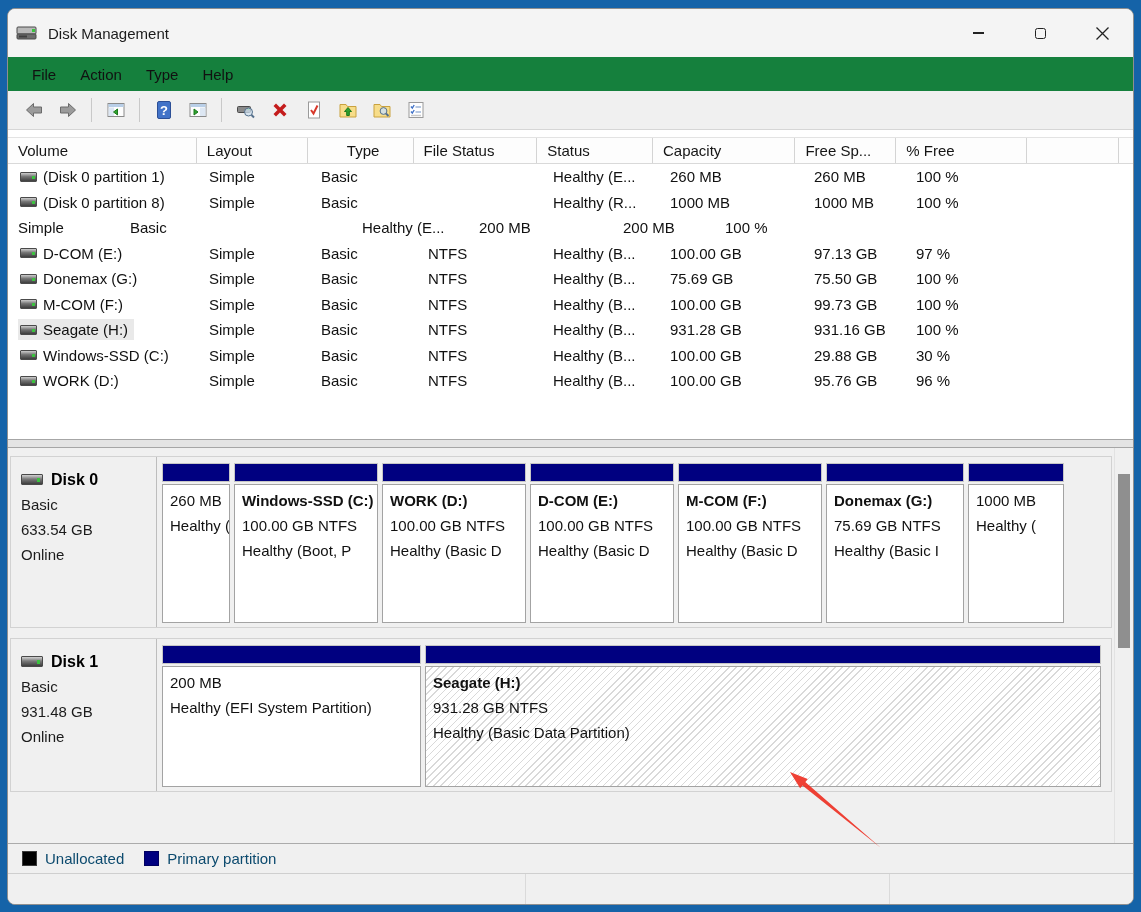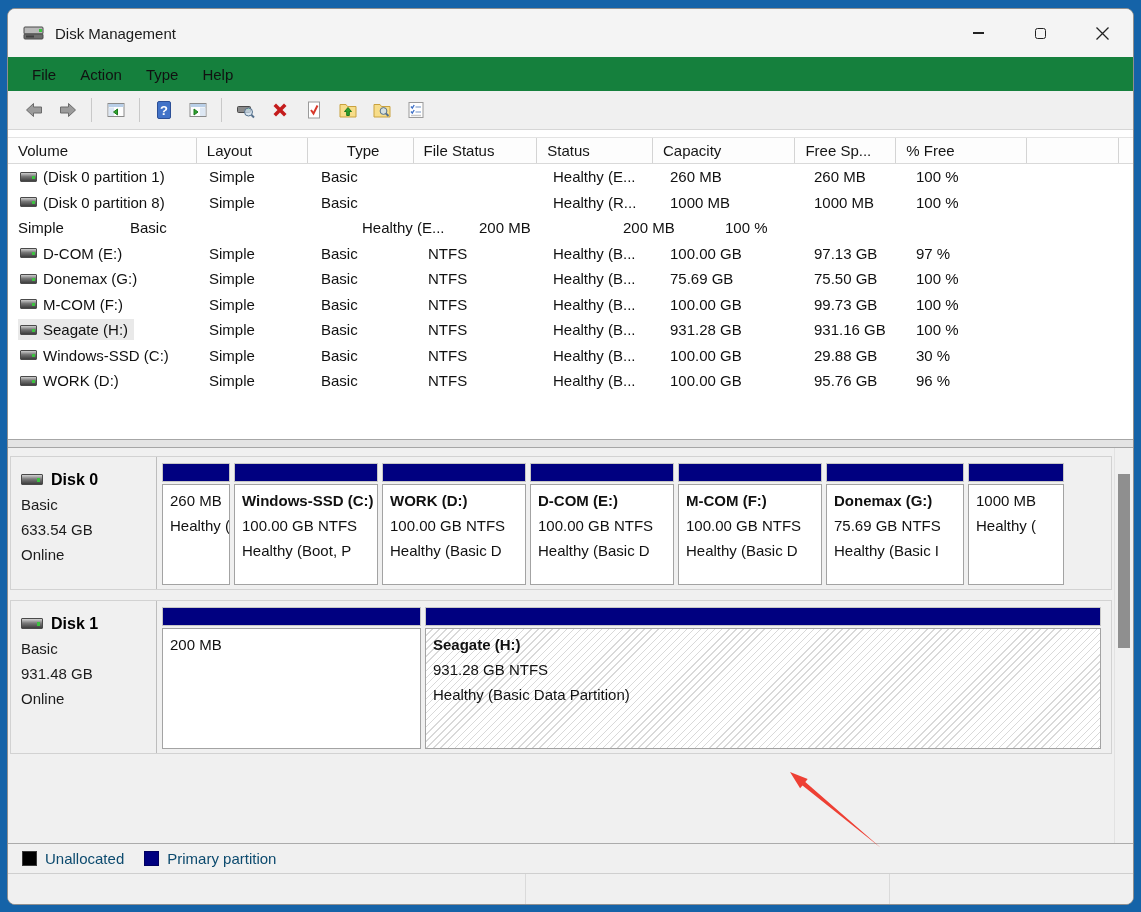--- a/index.html
+++ b/index.html
@@ -6,21 +6,21 @@
   html,body { width:1141px; height:912px; overflow:hidden; }
   body { font-family:"Liberation Sans","DejaVu Sans",sans-serif; background:#1563a8; position:relative; color:#111; }
 
   .window{
     position:absolute; left:7px; top:8px; width:1127px; height:897px;
     background:#f0f0f0; border:1px solid #8f8f8f; border-radius:8px;
     display:flex; flex-direction:column; overflow:hidden;
   }
 
   
-  .titlebar{ height:48px; background:#f4f4f4; display:flex; align-items:center; padding-left:15px; flex:0 0 auto; }
+  .titlebar{ height:48px; background:#f4f4f4; display:flex; align-items:center; padding-left:8px; flex:0 0 auto; }
   .app-icon{ display:inline-flex; margin-right:10px; }
   .title{ font-size:15px; color:#1b1b1b; }
   .win-controls{ margin-left:auto; display:flex; height:100%; }
   .wc{ width:62px; height:100%; display:flex; align-items:center; justify-content:center; cursor:default; }
   .glyph-min{ width:11px; height:1.5px; background:#222; display:block; }
   .glyph-max{ width:11px; height:11px; border:1.2px solid #222; border-radius:2.5px; display:block; background:transparent; }
 
   
   .menubar{ height:34px; display:flex; align-items:center; padding-left:12px; background:#15803d; flex:0 0 auto; }
   .menu-item{ font-size:15px; padding:4px 12px; color:#111; }
@@ -44,21 +44,21 @@
   .drive-ico{ width:17px; height:10px; background:linear-gradient(#cdcdcd,#757575 45%,#3e3e3e); border:1px solid #4a4a4a; border-radius:1px; position:relative; display:inline-block; margin-right:6px; flex:0 0 auto; }
   .drive-ico::after{ content:""; position:absolute; right:1px; top:3px; width:3px; height:3px; background:#3bc23f; }
 
   
   .splitter{ height:9px; background:#e4e4e4; border-top:1px solid #a6a6a6; border-bottom:1px solid #a6a6a6; flex:0 0 auto; }
 
   
   .graph{ flex:1 1 auto; background:#f0f0f0; display:flex; overflow:hidden; }
   .graph-main{ flex:1; padding:8px 2px 0 2px; }
   .disk-row{ display:flex; border:1px solid #d2d2d2; background:#f0f0f0; margin-bottom:10px; }
-  .disk-row.d0{ height:134px; }
+  .disk-row.d0{ height:172px; }
   .disk-row.d1{ height:154px; }
   .disk-panel{ width:146px; flex:0 0 auto; border-right:1px solid #bdbdbd; padding:10px 8px 0 10px; font-size:15px; line-height:25px; color:#1c1c1c; }
   .disk-title{ font-weight:bold; font-size:16px; display:flex; align-items:center; gap:8px; color:#000; }
   .disk-ico{ width:22px; height:11px; background:linear-gradient(#d2d2d2,#7a7a7a 45%,#3e3e3e); border:1px solid #4a4a4a; border-radius:1px; position:relative; display:inline-block; flex:0 0 auto; }
   .disk-ico::after{ content:""; position:absolute; right:2px; top:3px; width:3.5px; height:3.5px; background:#3bc23f; }
   .parts{ flex:1; display:flex; padding:6px 3px 4px 5px; gap:4px; overflow:hidden; }
   .part{ display:flex; flex-direction:column; flex:0 0 auto; }
   .part-head{ height:19px; background:#000080; border:1px solid #c6c6c6; flex:0 0 auto; }
   .part-body{ flex:1; background:#fff; border:1px solid #a3a3a3; margin-top:2px; padding:3px 7px; overflow:hidden; }
   .part-body.hatched{ background:repeating-linear-gradient(135deg,#ffffff 0 4px,#d9d9d9 4px 5px); }
@@ -428,20 +428,21 @@
           <div>Basic</div>
           <div>931.48 GB</div>
           <div>Online</div>
         </div>
         <div class="parts">
           <div class="part" style="width:259px">
             <div class="part-head"></div>
             <div class="part-body">
                 <div class="pname"></div>
                 <div class="pline">200 MB</div>
+                <div class="pline">Healthy (EFI System Partition)</div>
               </div>
           </div>
           <div class="part" style="width:676px">
             <div class="part-head"></div>
             <div class="part-body hatched">
                 <div class="pname">Seagate  (H:)</div>
                 <div class="pline">931.28 GB NTFS</div>
                 <div class="pline">Healthy (Basic Data Partition)</div>
               </div>
           </div>

